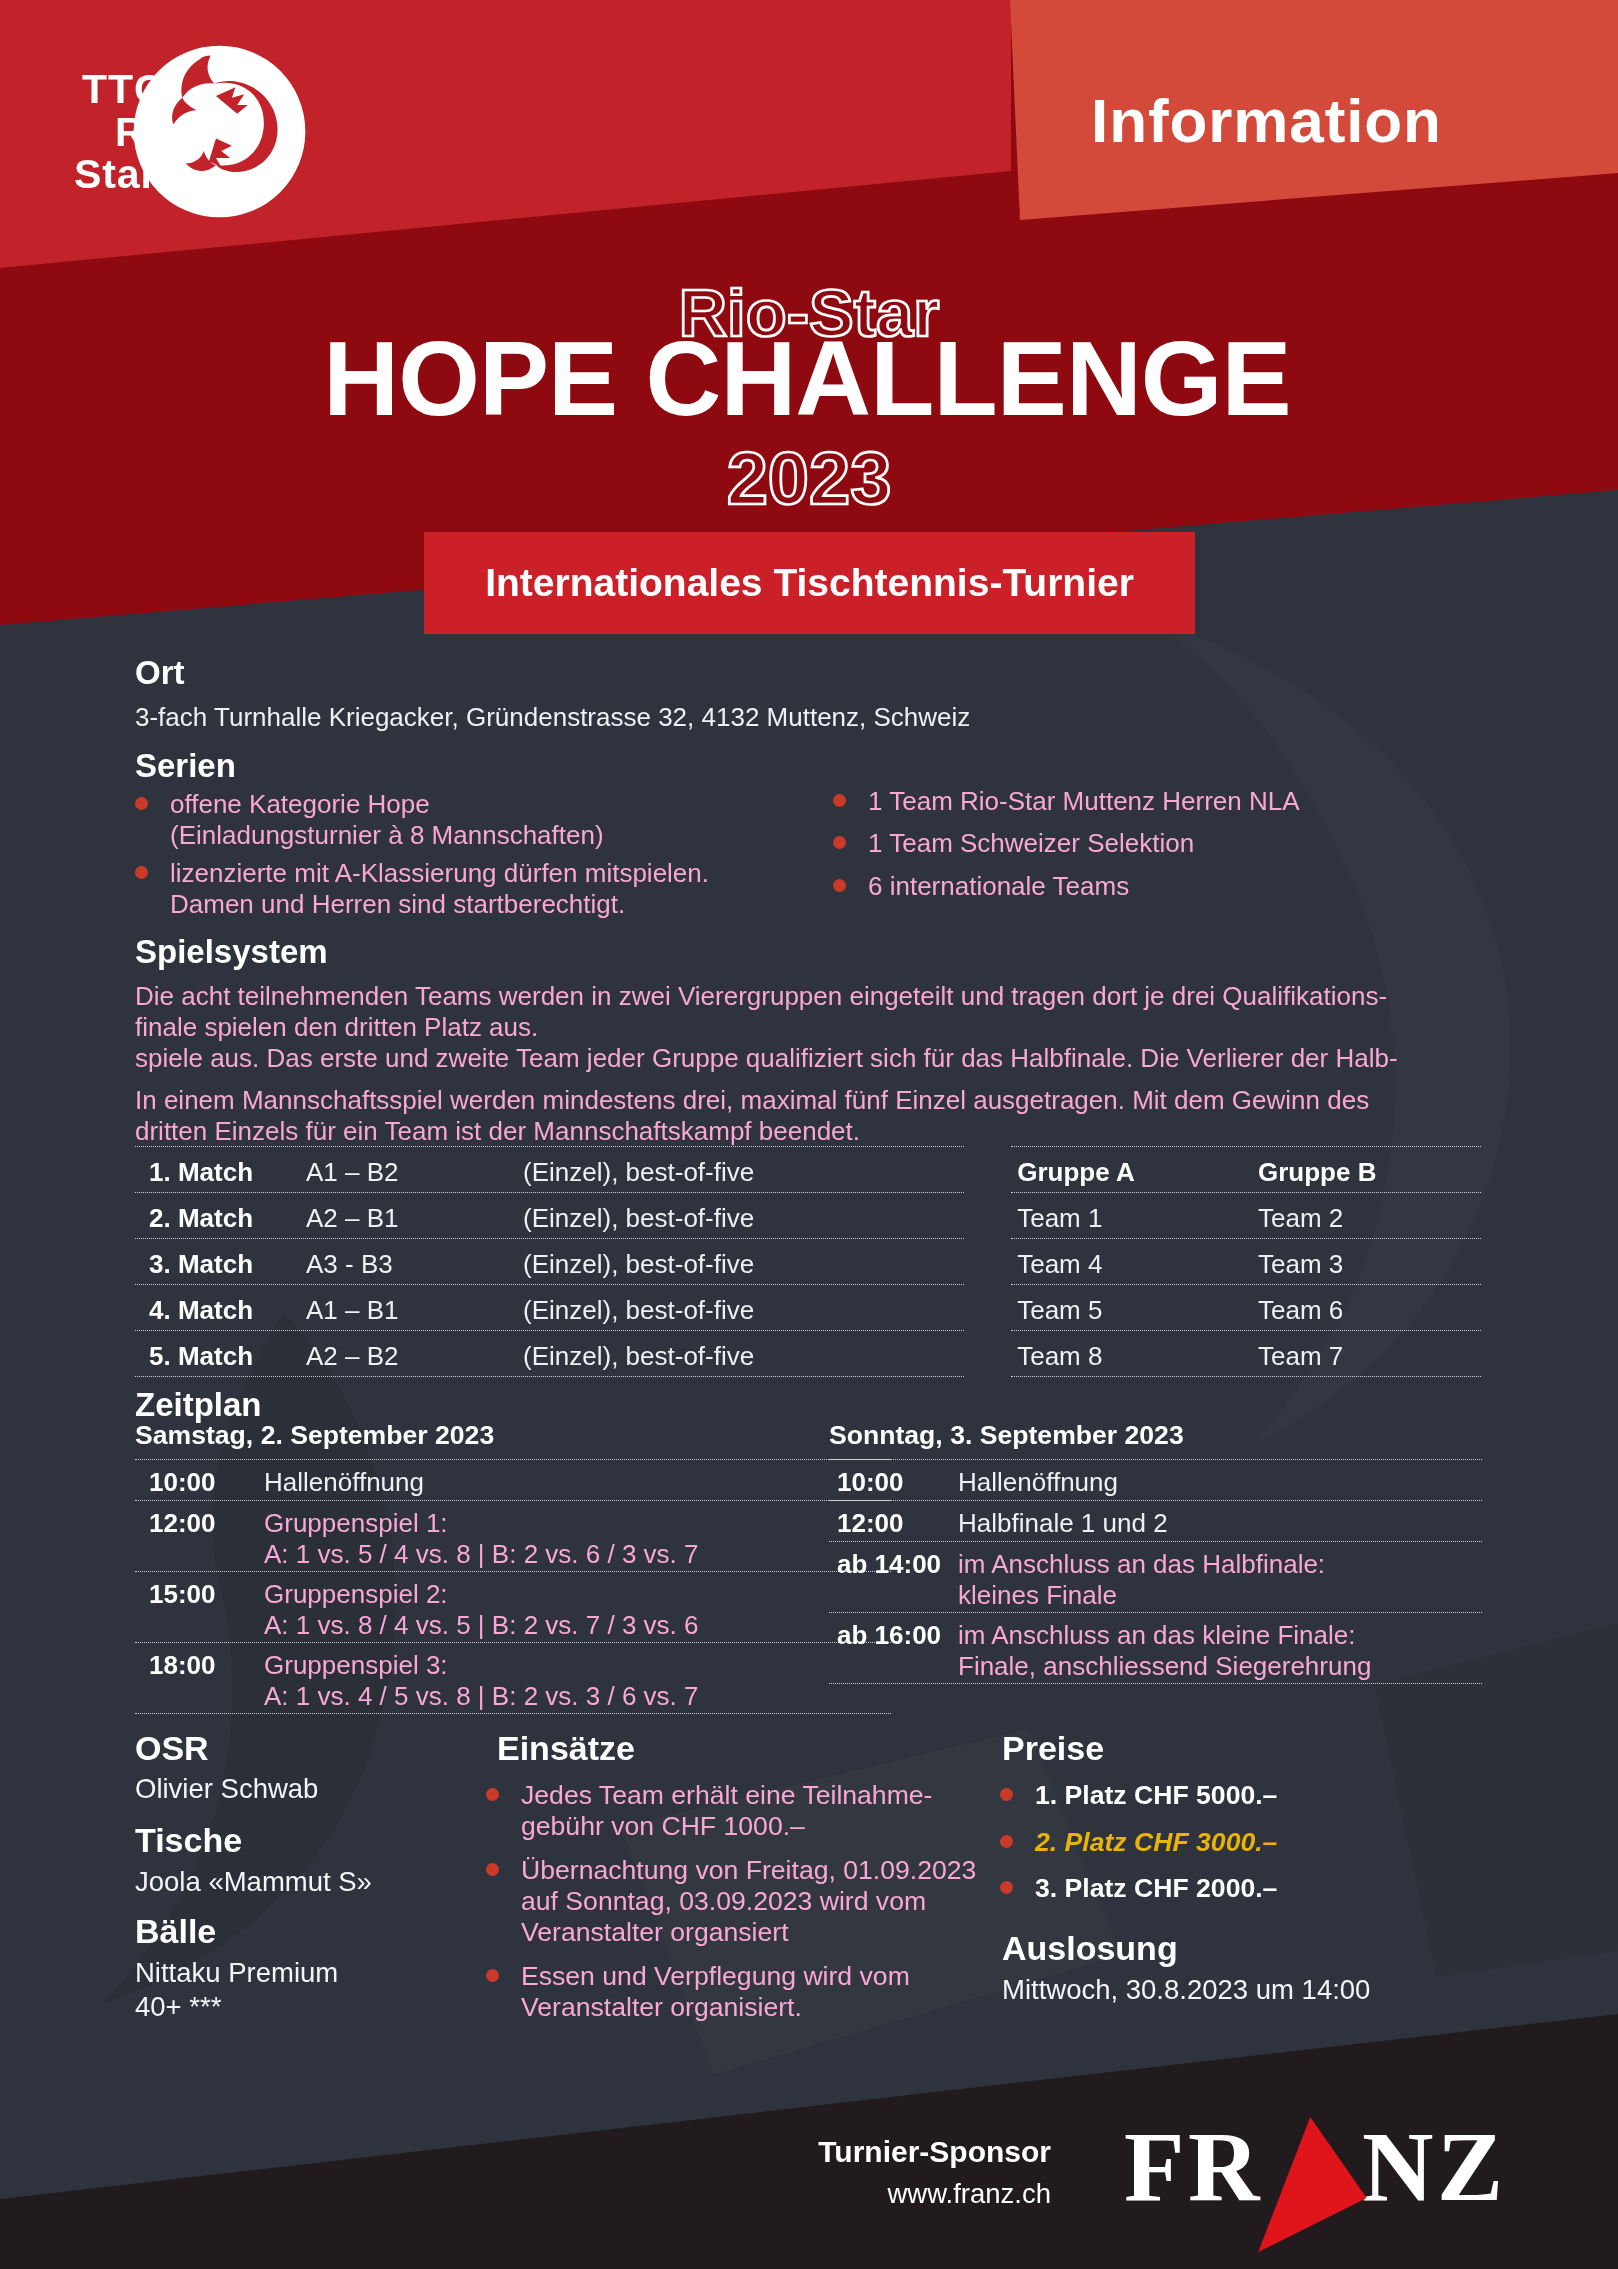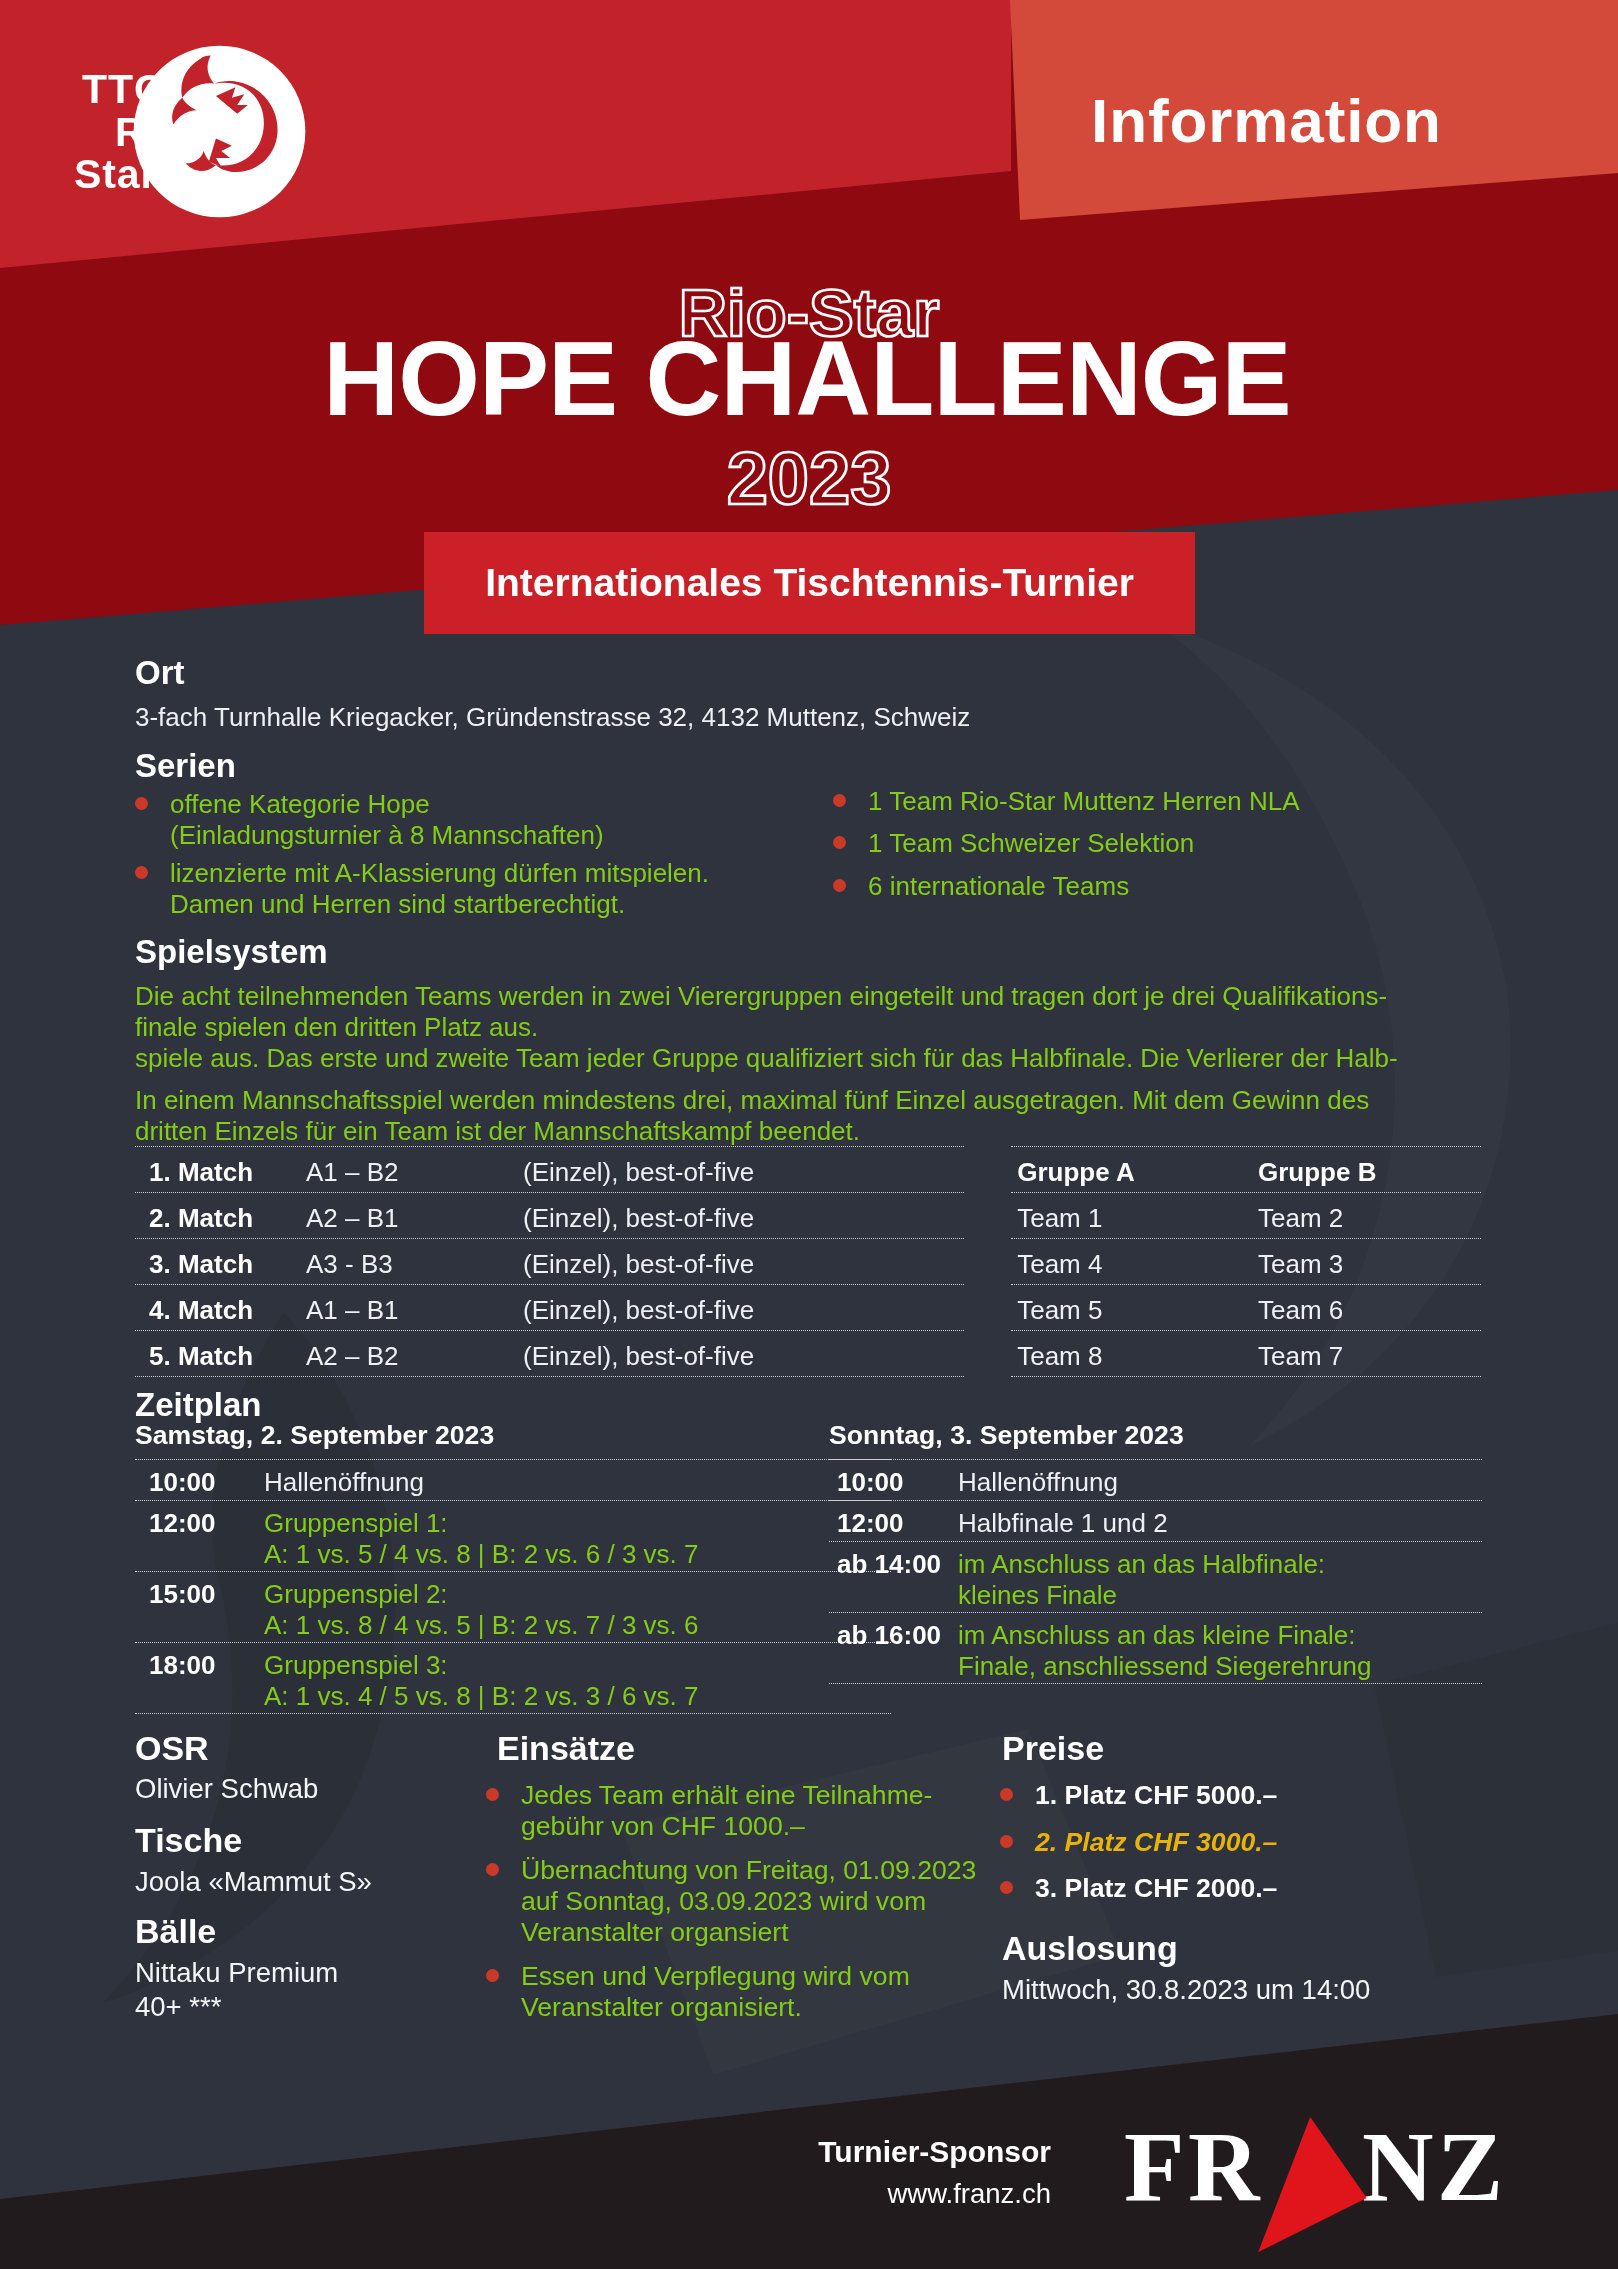--- a/index.html
+++ b/index.html
@@ -23,21 +23,21 @@
       -webkit-text-stroke:2.7px #ffffff;}
   .title-main{left:0;top:326px;width:1614px;text-align:center;font-weight:bold;color:#fff;
       font-size:105px;line-height:105px;letter-spacing:-0.9px;}
   .banner{left:424px;top:532px;width:771px;height:102px;background:#cb2027;
       display:flex;align-items:center;justify-content:center;}
   .banner span{font-size:39px;font-weight:bold;color:#fff;letter-spacing:0px;}
   
   .h2{font-size:33px;font-weight:bold;color:#fff;}
   .h3{font-size:34px;font-weight:bold;color:#fff;}
   .body-t{font-size:26px;color:#eef0f3;}
-  .line{font-size:26px;line-height:31px;color:#84cc16;}
+  .line{font-size:26px;line-height:31px;color:#f9a8d4;}
   .day-t{font-size:26.6px;font-weight:bold;color:#fff;}
   .li{padding-left:35px;position:absolute;}
   .li::before{content:"";position:absolute;left:0;top:8px;width:13.3px;height:13.3px;
       border-radius:50%;background:#cb3a28;}
   .bold{font-weight:bold;}
   
   .tbl{position:absolute;}
   .trow{position:relative;border-top:1.8px dotted rgba(231,234,238,.85);}
   .tend{border-top:1.8px dotted rgba(231,234,238,.85);height:0;}
   .cell{position:absolute;font-size:26px;color:#eef0f3;}

